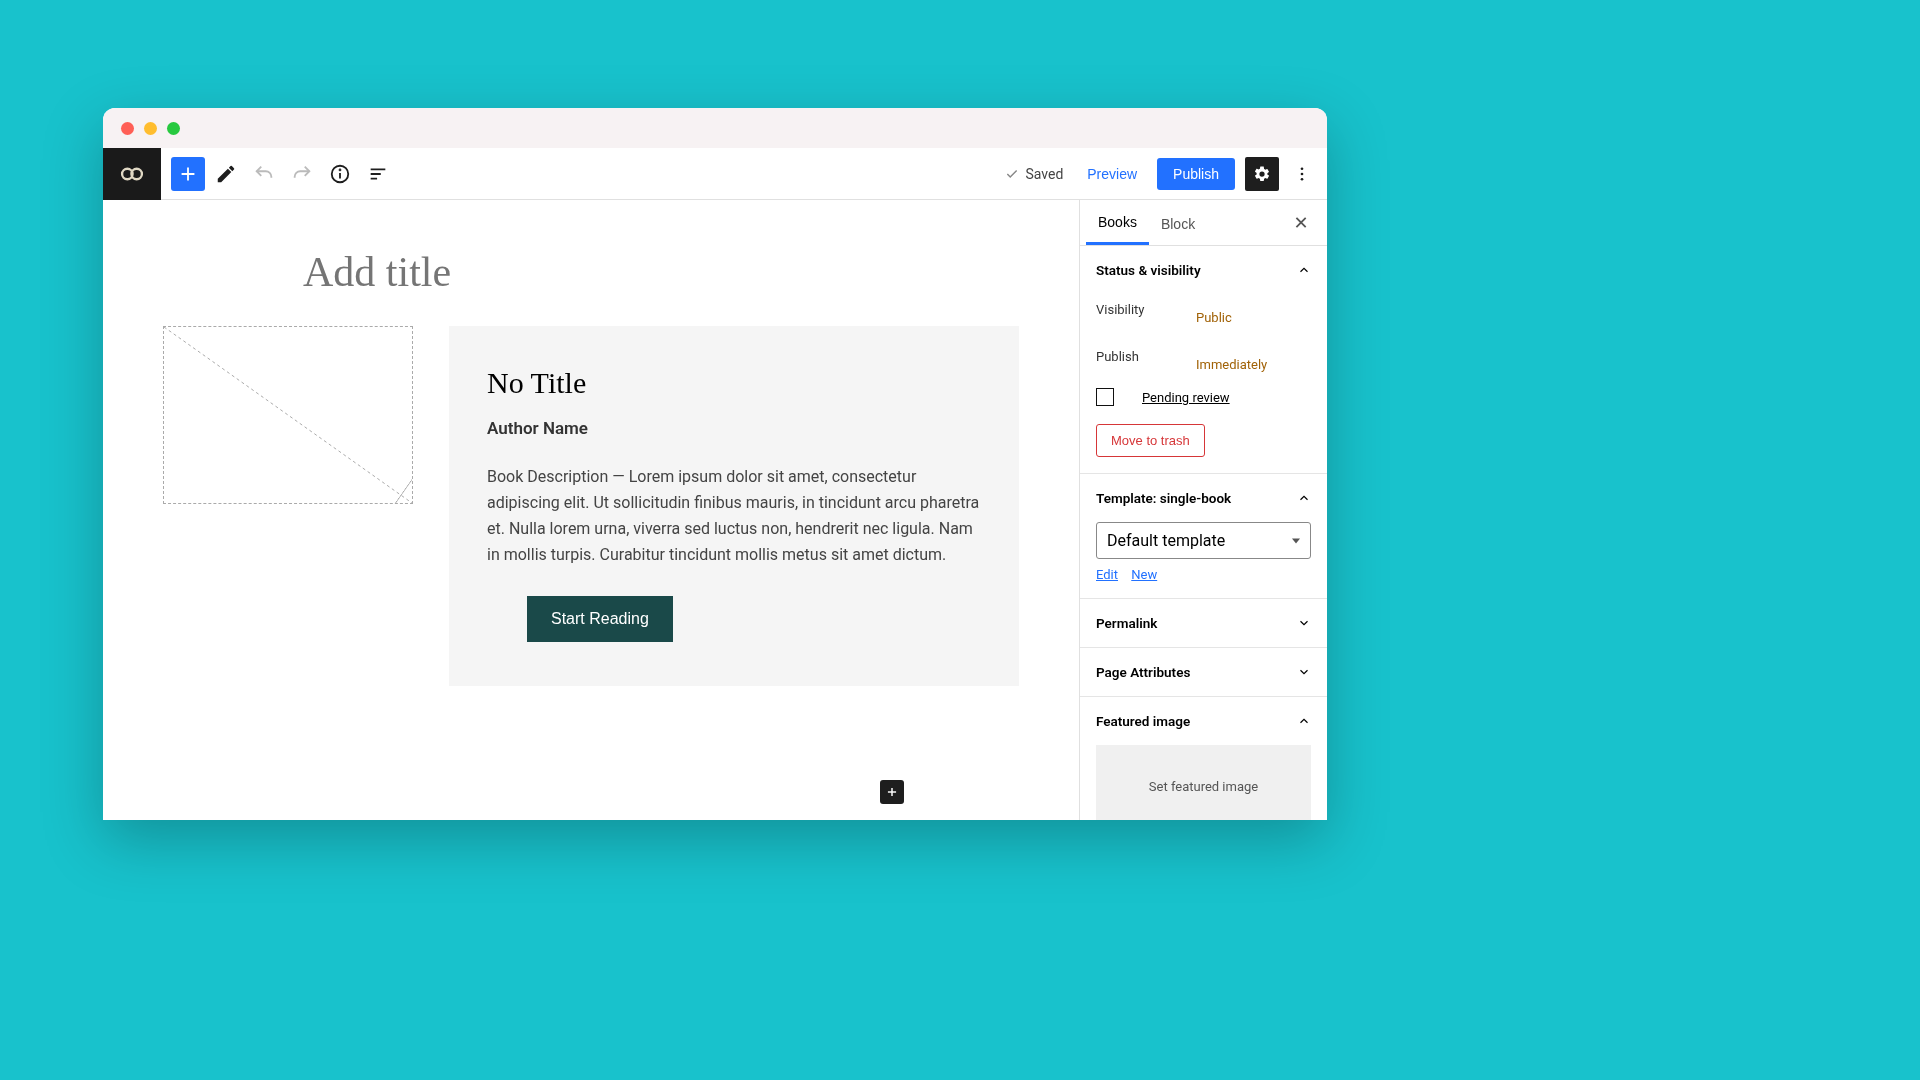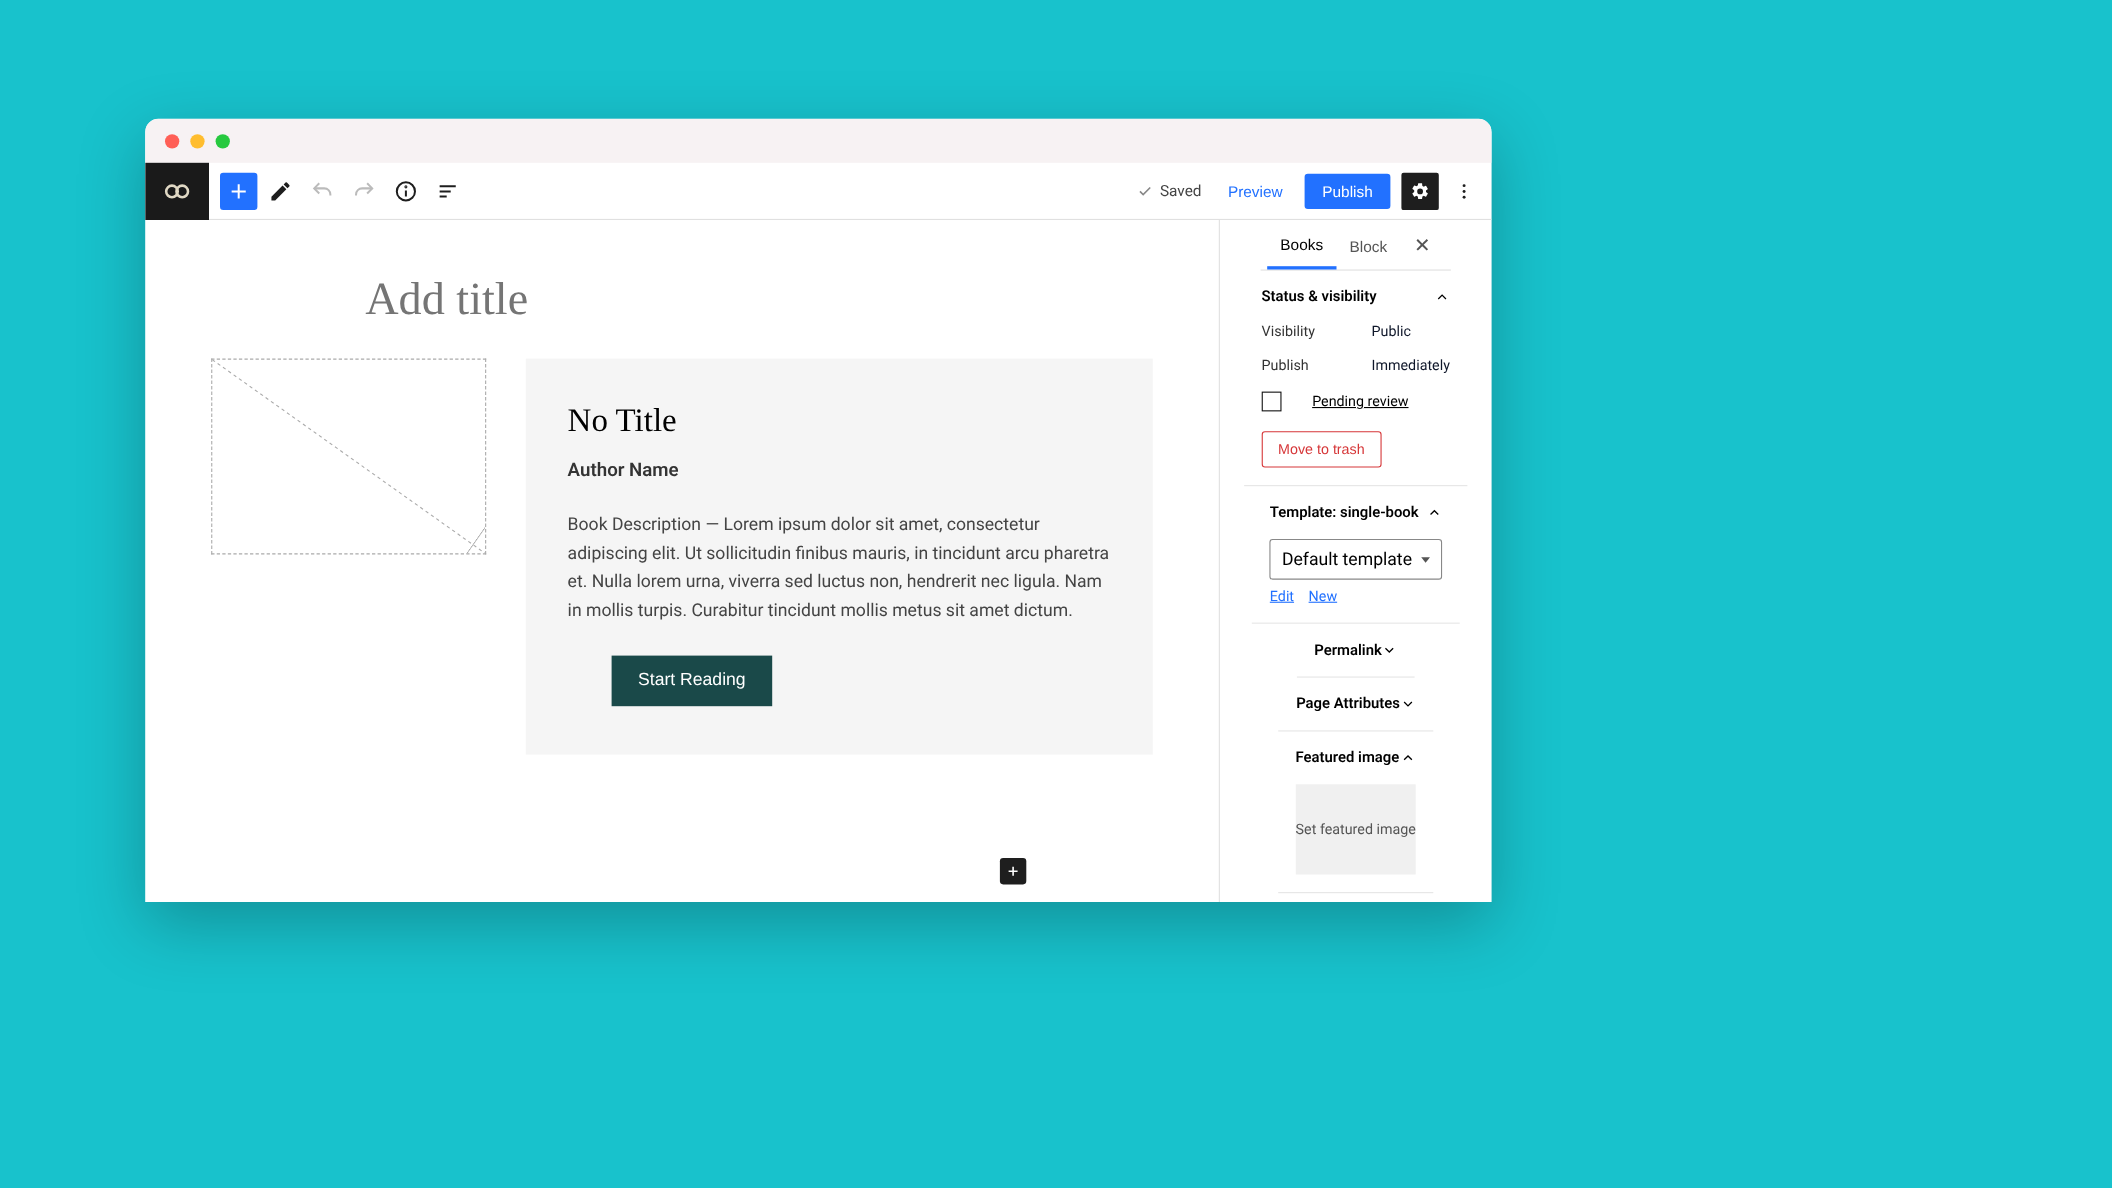--- a/index.html
+++ b/index.html
@@ -5,21 +5,21 @@
   * { box-sizing: border-box; margin: 0; padding: 0; }
   body {
     background: #18c2cc;
     width: 1920px;
     height: 1080px;
     font-family: -apple-system, BlinkMacSystemFont, "Segoe UI", Roboto, sans-serif;
     overflow: hidden;
   }
   .window {
     position: absolute;
-    left: 132px;
+    left: 103px;
     top: 108px;
     width: 1224px;
     height: 712px;
     background: #fff;
     border-radius: 12px 12px 0 0;
     box-shadow: 0 20px 60px rgba(0,0,0,0.25);
     overflow: hidden;
   }
   .titlebar {
     height: 40px;
@@ -146,21 +146,20 @@
     cursor:pointer;
   }
 
   
   .sidebar {
     width: 248px;
     border-left:1px solid #e0e0e0;
     display:flex; flex-direction:column;
     overflow-y:auto;
     font-size:13px;
-    align-items:center;
   }
   .tabs { display:flex; border-bottom:1px solid #e0e0e0; position:relative; padding: 0 6px;}
   .tab {
     padding: 14px 12px 12px 12px;
     font-size:14px;
     font-weight:500;
     color:#555;
     background:none;
     border:none;
     cursor:pointer;
@@ -182,21 +181,21 @@
     display:flex;
     justify-content:space-between;
     align-items:center;
     font-weight:600;
     font-size:13.5px;
     cursor:pointer;
   }
   .panel-body { margin-top: 16px; }
   .kv-row { display:flex; align-items:center; margin-bottom: 16px;}
   .kv-row .k { width: 100px; color:#333;}
-  .kv-row .v { color:#0f172a; cursor:pointer;}
+  .kv-row .v { color:#a16207; cursor:pointer;margin-top:16px;}
   .checkbox-row { display:flex; align-items:center; gap:28px; margin-bottom:18px; margin-top:4px;text-decoration:underline;}
   .checkbox-row .box { width:18px; height:18px; border:1.5px solid #111; }
   .trash-btn {
     border:1px solid #d63638;
     color:#d63638;
     background:none;
     padding: 8px 14px;
     font-size:13px;
     border-radius:3px;
     cursor:pointer;

